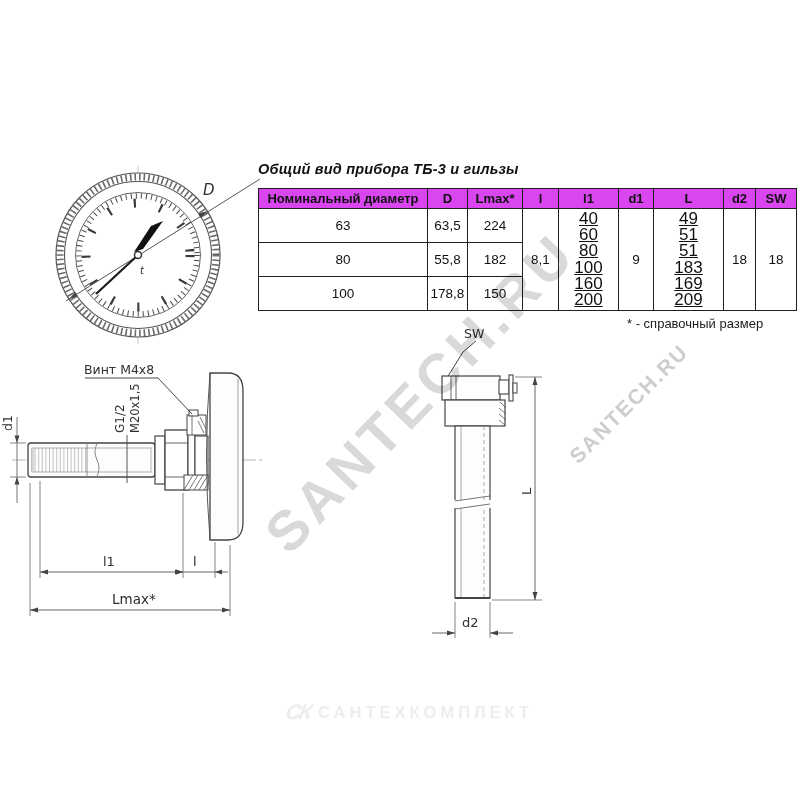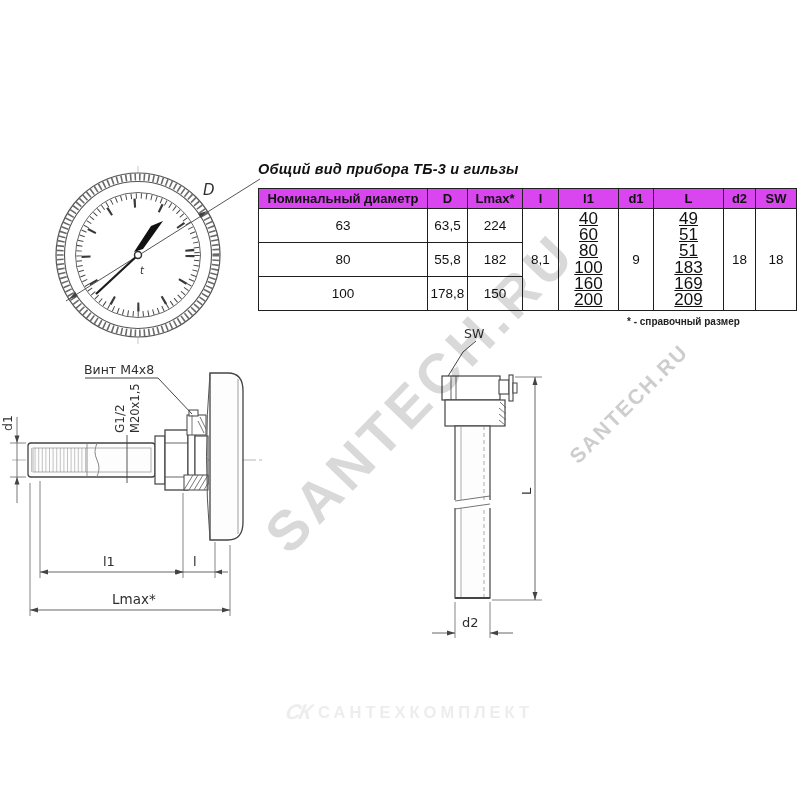--- a/index.html
+++ b/index.html
@@ -1,21 +1,21 @@
 <!DOCTYPE html>
 <html><head>
 <meta charset="utf-8">
 <style>
   html,body{margin:0;padding:0;background:#fff;}
   #canvas{position:relative;width:800px;height:800px;background:#ffffff;overflow:hidden;
           font-family:"Liberation Sans","DejaVu Sans",sans-serif;color:#111;}
   
   .doc-title{position:absolute;left:258px;top:161px;font-size:14.5px;font-weight:bold;
              font-style:italic;letter-spacing:.2px;color:#111;}
-  .footnote{position:absolute;left:627px;top:316px;font-size:10px;color:#222;font-weight:bold;}
+  .footnote{position:absolute;left:627px;top:316px;font-size:13px;color:#222;}
   
   .spec-table{position:absolute;left:258px;top:188px;border-collapse:collapse;
               table-layout:fixed;width:538px;z-index:2;background:transparent;}
   .spec-table th,.spec-table td{border:1.5px solid #1f1f1f;text-align:center;vertical-align:middle;
               padding:0;font-size:13.5px;color:#111;background:transparent;}
   .spec-table th{background:#d946ef;font-weight:bold;font-size:13px;height:19px;}
   .spec-table td{height:33px;}
   .vstack span{display:block;line-height:16.3px;font-size:17px;text-decoration:underline;}
   
   .drawing{position:absolute;z-index:2;}

